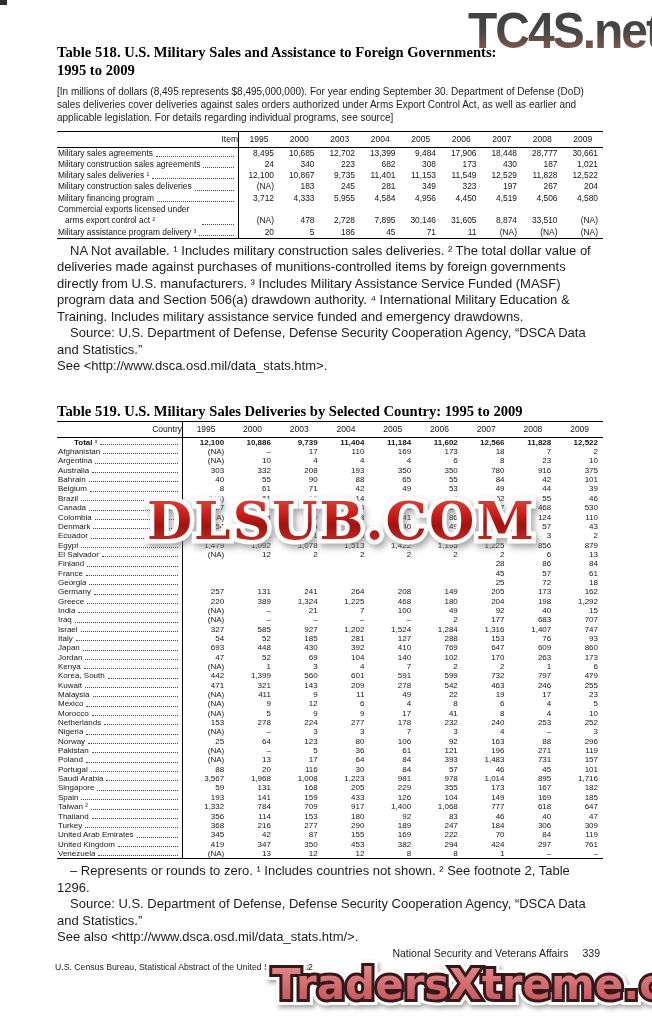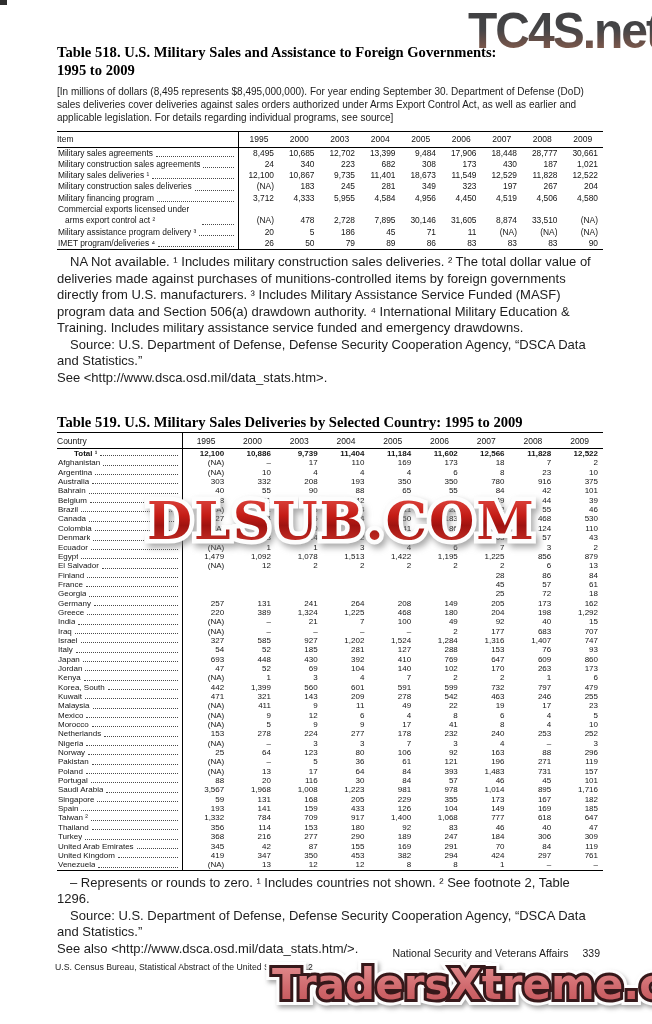--- a/index.html
+++ b/index.html
@@ -12,21 +12,21 @@
   .corner{position:absolute;left:0;top:0;width:7px;height:5px;background:#2e2e2e;z-index:5;}
   .content{position:absolute;left:57px;top:44px;width:546px;z-index:2;}
   .title{
     font-family:"Liberation Serif", serif;font-weight:bold;
     font-size:14.6px;line-height:1.22;margin:0;color:#000;
   }
   .note{font-size:10px;line-height:1.3;margin:5px 0 7px;color:#1c1c1c;}
   table{border-collapse:collapse;width:546px;table-layout:fixed;}
   .tbl{border-top:1.5px solid #000;border-bottom:1.5px solid #000;}
   thead th{font-weight:normal;font-size:8.5px;border-bottom:1px solid #000;padding:2.5px 0;}
-  th.lblcell{text-align:left;}
+  th.lblcell{text-align:right;}
   .lblcell{border-right:1px solid #000;}
   .t518 .lblcell{width:181px;}
   .t519 .lblcell{width:125px;}
   td{padding:0;font-size:8.4px;}
   .t518 tbody td{line-height:11.3px;}
   .t519 tbody td{line-height:9.35px;font-size:8px;}
   .num{text-align:right;padding-right:5px;white-space:nowrap;}
   .lbl{display:flex;padding-left:1px;}
   .lbl .txt{white-space:nowrap;overflow:hidden;}
   .dots{flex:1 1 auto;margin:0 4px 2px 3px;border-bottom:1.3px dotted #4a4a4a;align-self:flex-end;min-width:6px;}
@@ -158,21 +158,21 @@
             <td class="lblcell">
               <div class="lbl">
                 <span class="txt">Military sales deliveries ¹</span>
                 <span class="dots"></span>
               </div>
             </td>
             <td class="num">12,100</td>
             <td class="num">10,867</td>
             <td class="num">9,735</td>
             <td class="num">11,401</td>
-            <td class="num">18,673</td>
+            <td class="num">11,153</td>
             <td class="num">11,549</td>
             <td class="num">12,529</td>
             <td class="num">11,828</td>
             <td class="num">12,522</td>
           </tr>
           <tr>
             <td class="lblcell">
               <div class="lbl">
                 <span class="txt">Military construction sales deliveries</span>
                 <span class="dots"></span>
@@ -247,37 +247,20 @@
             </td>
             <td class="num">20</td>
             <td class="num">5</td>
             <td class="num">186</td>
             <td class="num">45</td>
             <td class="num">71</td>
             <td class="num">11</td>
             <td class="num">(NA)</td>
             <td class="num">(NA)</td>
             <td class="num">(NA)</td>
-          </tr>
-          <tr>
-            <td class="lblcell">
-              <div class="lbl">
-                <span class="txt">IMET program/deliveries ⁴</span>
-                <span class="dots"></span>
-              </div>
-            </td>
-            <td class="num">26</td>
-            <td class="num">50</td>
-            <td class="num">79</td>
-            <td class="num">89</td>
-            <td class="num">86</td>
-            <td class="num">83</td>
-            <td class="num">83</td>
-            <td class="num">83</td>
-            <td class="num">90</td>
           </tr>
         </tbody>
     </table>
     <p class="fn ind first">NA Not available. ¹ Includes military construction sales deliveries. ² The total dollar value of deliveries made against purchases of munitions-controlled items by foreign governments directly from U.S. manufacturers. ³ Includes Military Assistance Service Funded (MASF) program data and Section 506(a) drawdown authority. ⁴ International Military Education &amp; Training. Includes military assistance service funded and emergency drawdowns.</p>
     <p class="fn ind">Source: U.S. Department of Defense, Defense Security Cooperation Agency, “DSCA Data and Statistics.”</p>
     <p class="fn">See &lt;http://www.dsca.osd.mil/data_stats.htm&gt;.</p>
   </div>
 
   <div class="sect519">
     <h1 class="title">Table 519. U.S. Military Sales Deliveries by Selected Country: 1995 to 2009</h1>
@@ -1016,21 +999,21 @@
               <div class="lbl">
                 <span class="txt">United Arab Emirates</span>
                 <span class="dots"></span>
               </div>
             </td>
             <td class="num">345</td>
             <td class="num">42</td>
             <td class="num">87</td>
             <td class="num">155</td>
             <td class="num">169</td>
-            <td class="num">291</td>
+            <td class="num">222</td>
             <td class="num">70</td>
             <td class="num">84</td>
             <td class="num">119</td>
           </tr>
           <tr>
             <td class="lblcell">
               <div class="lbl">
                 <span class="txt">United Kingdom</span>
                 <span class="dots"></span>
               </div>

